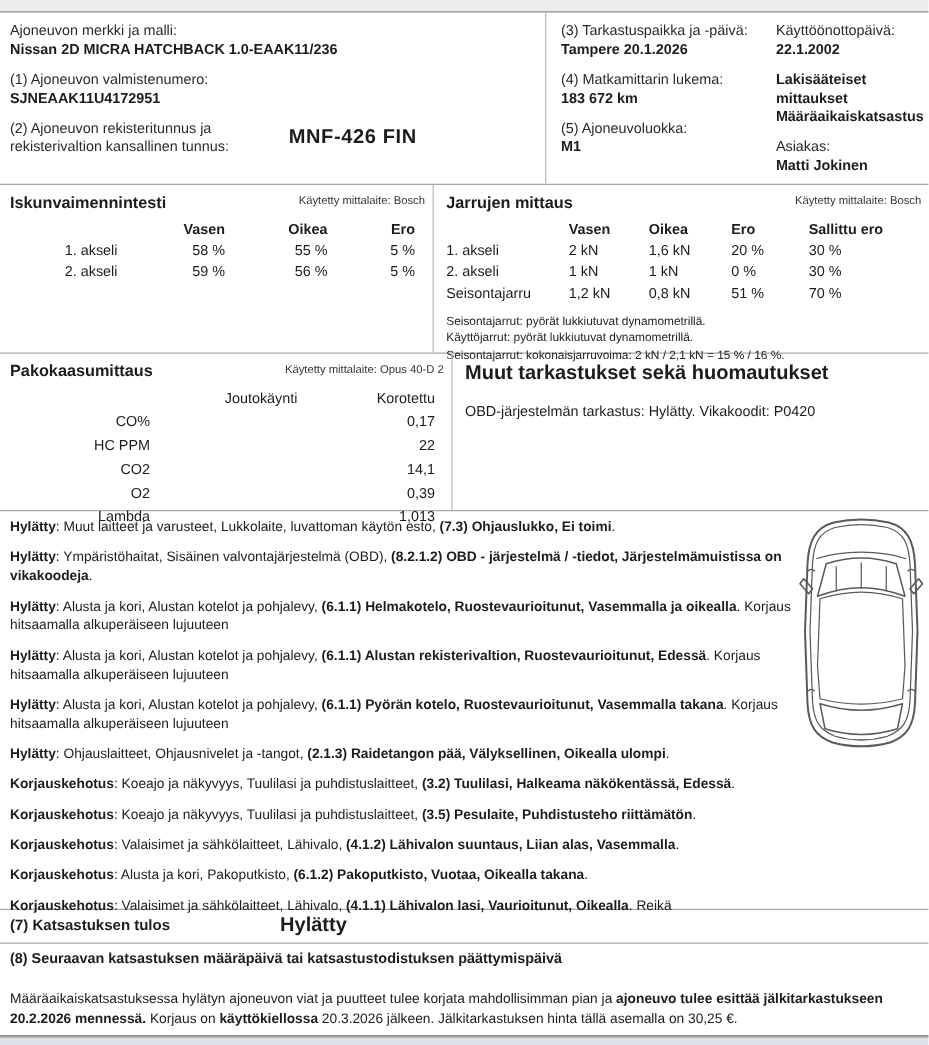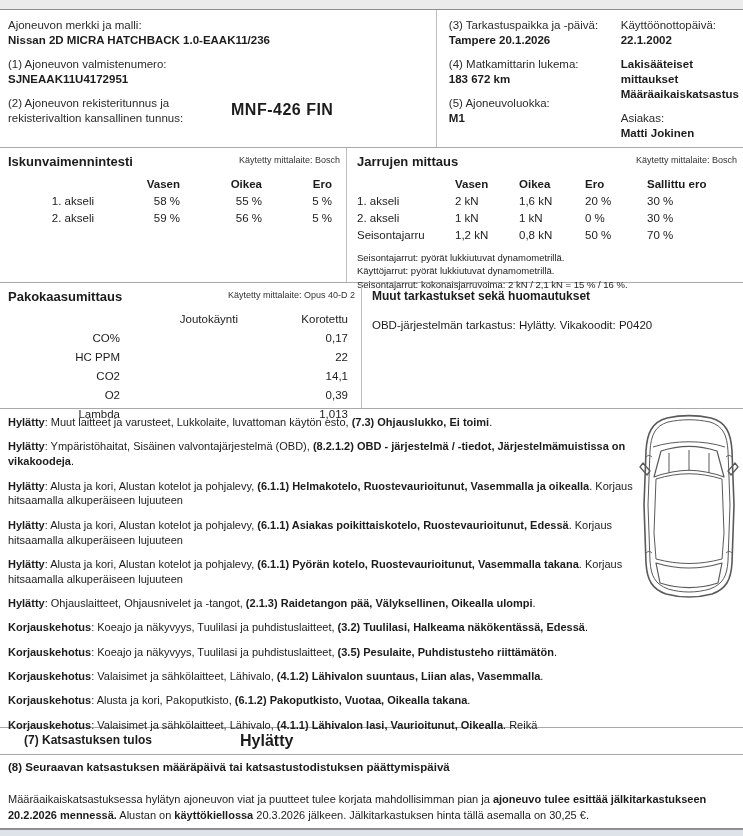--- a/index.html
+++ b/index.html
@@ -37,21 +37,21 @@
   .g-emis{grid-template-columns:112px 118px 110px;row-gap:4px;}
   .gh{font-weight:bold;}
   .notes{margin-top:8px;font-size:9.5px;color:#222;line-height:1.45;}
   .obd-text{margin-top:13px;}
   .defects{position:relative;height:319px;border-bottom:1px solid #a8a8a8;padding:6px 0 0 8px;}
   .defects-title{font-weight:bold;font-size:12px;margin-bottom:6px;}
   .defect-item{width:632px;margin-bottom:9.5px;font-size:11px;line-height:1.35;}
   .b{font-weight:bold;}
   .car{position:absolute;top:4px;right:4px;width:100px;height:188px;}
   .car svg{width:100%;height:100%;}
-  .result-row{display:flex;align-items:center;height:27px;border-bottom:1px solid #a8a8a8;padding-left:24px;}
+  .result-row{display:flex;align-items:center;height:27px;border-bottom:1px solid #a8a8a8;padding-left:8px;}
   .result-label{font-weight:bold;font-size:12px;}
   .result-value{font-weight:bold;font-size:16px;margin-left:88px;}
   .next{padding:5px 10px 0 8px;height:69px;border-bottom:0;}
   .next-title{font-weight:bold;font-size:11.5px;margin-bottom:17px;}
   .next p{margin:0;font-size:11px;line-height:1.45;}
   .bottom-line{border-top:1px solid #8f8f8f;margin-top:4px;}
 </style>
 </head>
 <body>
 
@@ -144,21 +144,21 @@
         <div>20 %</div>
         <div>30 %</div>
         <div>2. akseli</div>
         <div>1 kN</div>
         <div>1 kN</div>
         <div>0 %</div>
         <div>30 %</div>
         <div>Seisontajarru</div>
         <div>1,2 kN</div>
         <div>0,8 kN</div>
-        <div>50 %</div>
+        <div>51 %</div>
         <div>70 %</div>
       </div>
       <div class="notes">
         <div>Seisontajarrut: pyörät lukkiutuvat dynamometrillä.</div>
         <div>Käyttöjarrut: pyörät lukkiutuvat dynamometrillä.</div>
         <div>Seisontajarrut: kokonaisjarruvoima: 2 kN / 2,1 kN = 15 % / 16 %.</div>
       </div>
     </div>
   </section>
 
@@ -184,32 +184,32 @@
         <div>O2</div>
         <div></div>
         <div>0,39</div>
         <div>Lambda</div>
         <div></div>
         <div>1,013</div>
       </div>
     </div>
     <div class="col-r">
       <div class="sec-head" style="margin-bottom:1px;">
-        <span class="sec-title" style="font-size:12px;">Muut tarkastukset sekä huomautukset</span>
+        <span class="sec-title" style="font-size:16px;">Muut tarkastukset sekä huomautukset</span>
       </div>
       <div class="obd-text">OBD-järjestelmän tarkastus: Hylätty. Vikakoodit: P0420</div>
     </div>
   </section>
 
   <section class="defects">
     <div>
       <div class="defect-item"><span class="b">Hylätty</span><span>: Muut laitteet ja varusteet, Lukkolaite, luvattoman käytön esto, </span><span class="b">(7.3) Ohjauslukko, Ei toimi</span><span>.</span></div>
       <div class="defect-item"><span class="b">Hylätty</span><span>: Ympäristöhaitat, Sisäinen valvontajärjestelmä (OBD), </span><span class="b">(8.2.1.2) OBD - järjestelmä / -tiedot, Järjestelmämuistissa on vikakoodeja</span><span>.</span></div>
       <div class="defect-item"><span class="b">Hylätty</span><span>: Alusta ja kori, Alustan kotelot ja pohjalevy, </span><span class="b">(6.1.1) Helmakotelo, Ruostevaurioitunut, Vasemmalla ja oikealla</span><span>.  Korjaus hitsaamalla alkuperäiseen lujuuteen</span></div>
-      <div class="defect-item"><span class="b">Hylätty</span><span>: Alusta ja kori, Alustan kotelot ja pohjalevy, </span><span class="b">(6.1.1) Asiakas poikittaiskotelo, Ruostevaurioitunut, Edessä</span><span>. Korjaus hitsaamalla alkuperäiseen lujuuteen</span></div>
+      <div class="defect-item"><span class="b">Hylätty</span><span>: Alusta ja kori, Alustan kotelot ja pohjalevy, </span><span class="b">(6.1.1) Alustan rekisterivaltion, Ruostevaurioitunut, Edessä</span><span>. Korjaus hitsaamalla alkuperäiseen lujuuteen</span></div>
       <div class="defect-item"><span class="b">Hylätty</span><span>: Alusta ja kori, Alustan kotelot ja pohjalevy, </span><span class="b">(6.1.1) Pyörän kotelo, Ruostevaurioitunut, Vasemmalla takana</span><span>. Korjaus hitsaamalla alkuperäiseen lujuuteen</span></div>
       <div class="defect-item"><span class="b">Hylätty</span><span>: Ohjauslaitteet, Ohjausnivelet ja -tangot, </span><span class="b">(2.1.3) Raidetangon pää, Välyksellinen, Oikealla ulompi</span><span>.</span></div>
       <div class="defect-item"><span class="b">Korjauskehotus</span><span>: Koeajo ja näkyvyys, Tuulilasi ja puhdistuslaitteet, </span><span class="b">(3.2) Tuulilasi, Halkeama näkökentässä, Edessä</span><span>.</span></div>
       <div class="defect-item"><span class="b">Korjauskehotus</span><span>: Koeajo ja näkyvyys, Tuulilasi ja puhdistuslaitteet, </span><span class="b">(3.5) Pesulaite, Puhdistusteho riittämätön</span><span>.</span></div>
       <div class="defect-item"><span class="b">Korjauskehotus</span><span>: Valaisimet ja sähkölaitteet, Lähivalo, </span><span class="b">(4.1.2) Lähivalon suuntaus, Liian alas, Vasemmalla</span><span>.</span></div>
       <div class="defect-item"><span class="b">Korjauskehotus</span><span>: Alusta ja kori, Pakoputkisto, </span><span class="b">(6.1.2) Pakoputkisto, Vuotaa, Oikealla takana</span><span>.</span></div>
       <div class="defect-item"><span class="b">Korjauskehotus</span><span>: Valaisimet ja sähkölaitteet, Lähivalo, </span><span class="b">(4.1.1) Lähivalon lasi, Vaurioitunut, Oikealla</span><span>.  Reikä</span></div>
     </div>
     <div class="car">
       <svg viewBox="0 0 100 188" fill="none" stroke="#5a5a5a" stroke-width="1.6" stroke-linejoin="round">
@@ -227,18 +227,18 @@
     </div>
   </section>
 
   <section class="result-row">
     <span class="result-label">(7) Katsastuksen tulos</span>
     <span class="result-value">Hylätty</span>
   </section>
 
   <section class="next">
     <div class="next-title">(8) Seuraavan katsastuksen määräpäivä tai katsastustodistuksen päättymispäivä</div>
-    <p><span>Määräaikaiskatsastuksessa hylätyn ajoneuvon viat ja puutteet tulee korjata mahdollisimman pian ja </span><span class="b">ajoneuvo tulee esittää jälkitarkastukseen 20.2.2026 mennessä.</span><span> Alustan on </span><span class="b">käyttökiellossa</span><span> 20.3.2026 jälkeen. Jälkitarkastuksen hinta tällä asemalla on 30,25 €.</span></p>
+    <p><span>Määräaikaiskatsastuksessa hylätyn ajoneuvon viat ja puutteet tulee korjata mahdollisimman pian ja </span><span class="b">ajoneuvo tulee esittää jälkitarkastukseen 20.2.2026 mennessä.</span><span> Korjaus on </span><span class="b">käyttökiellossa</span><span> 20.3.2026 jälkeen. Jälkitarkastuksen hinta tällä asemalla on 30,25 €.</span></p>
   </section>
 
   <div class="bottom-line"></div>
   <div class="edge-bottom"></div>
 </div>
 
 </body></html>

